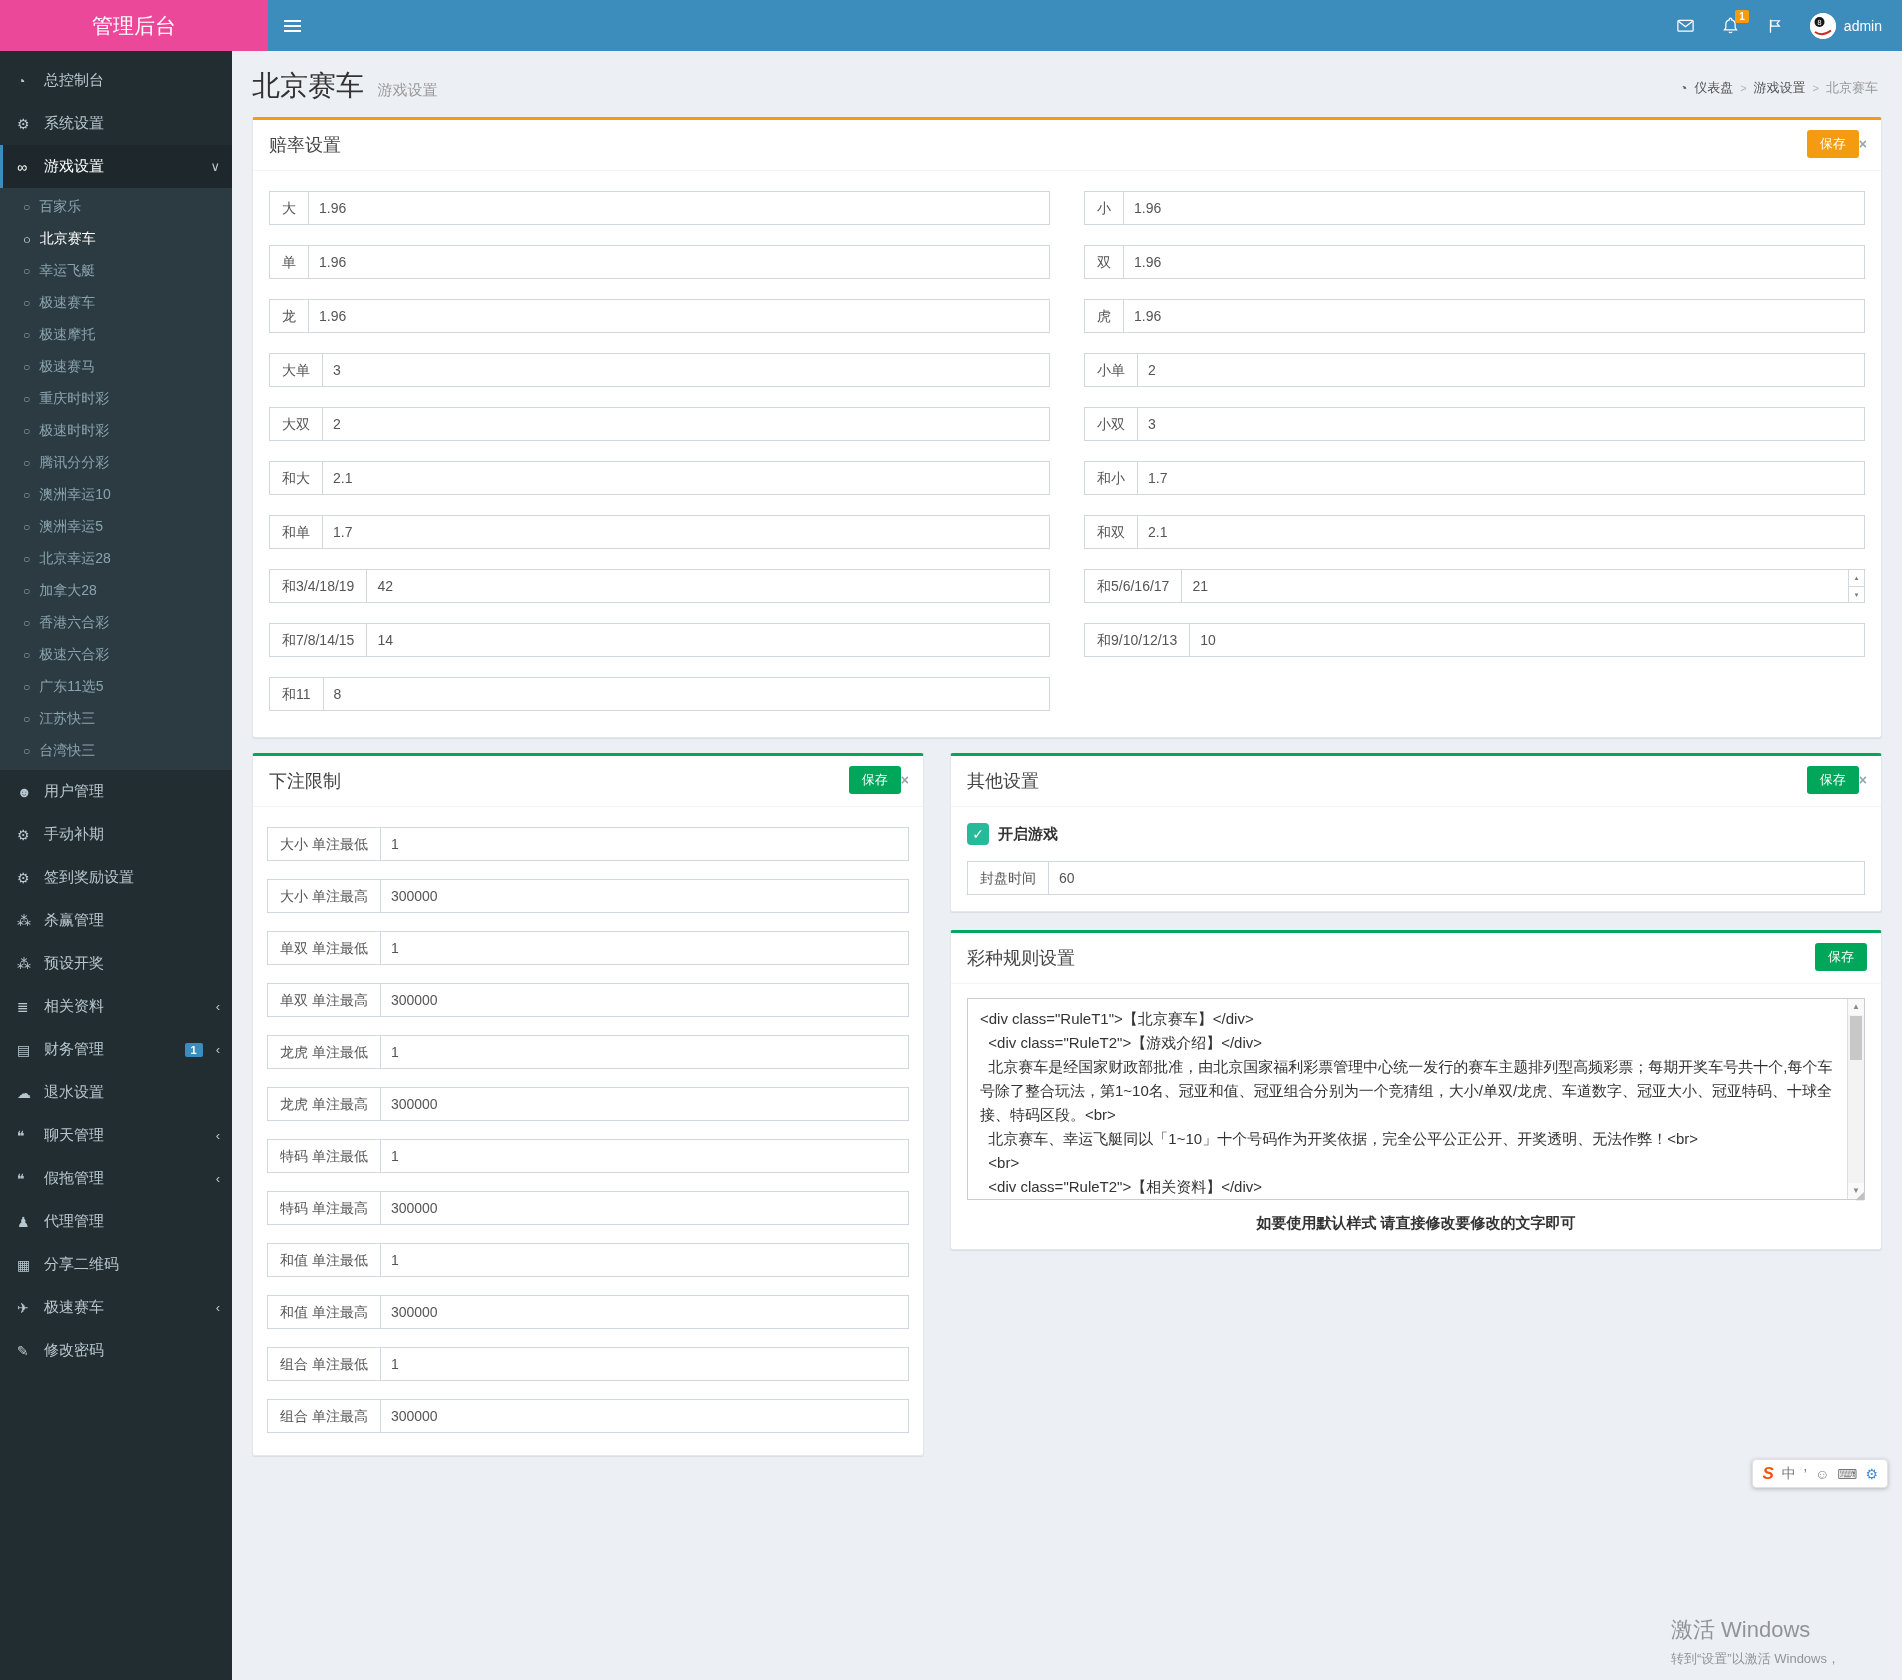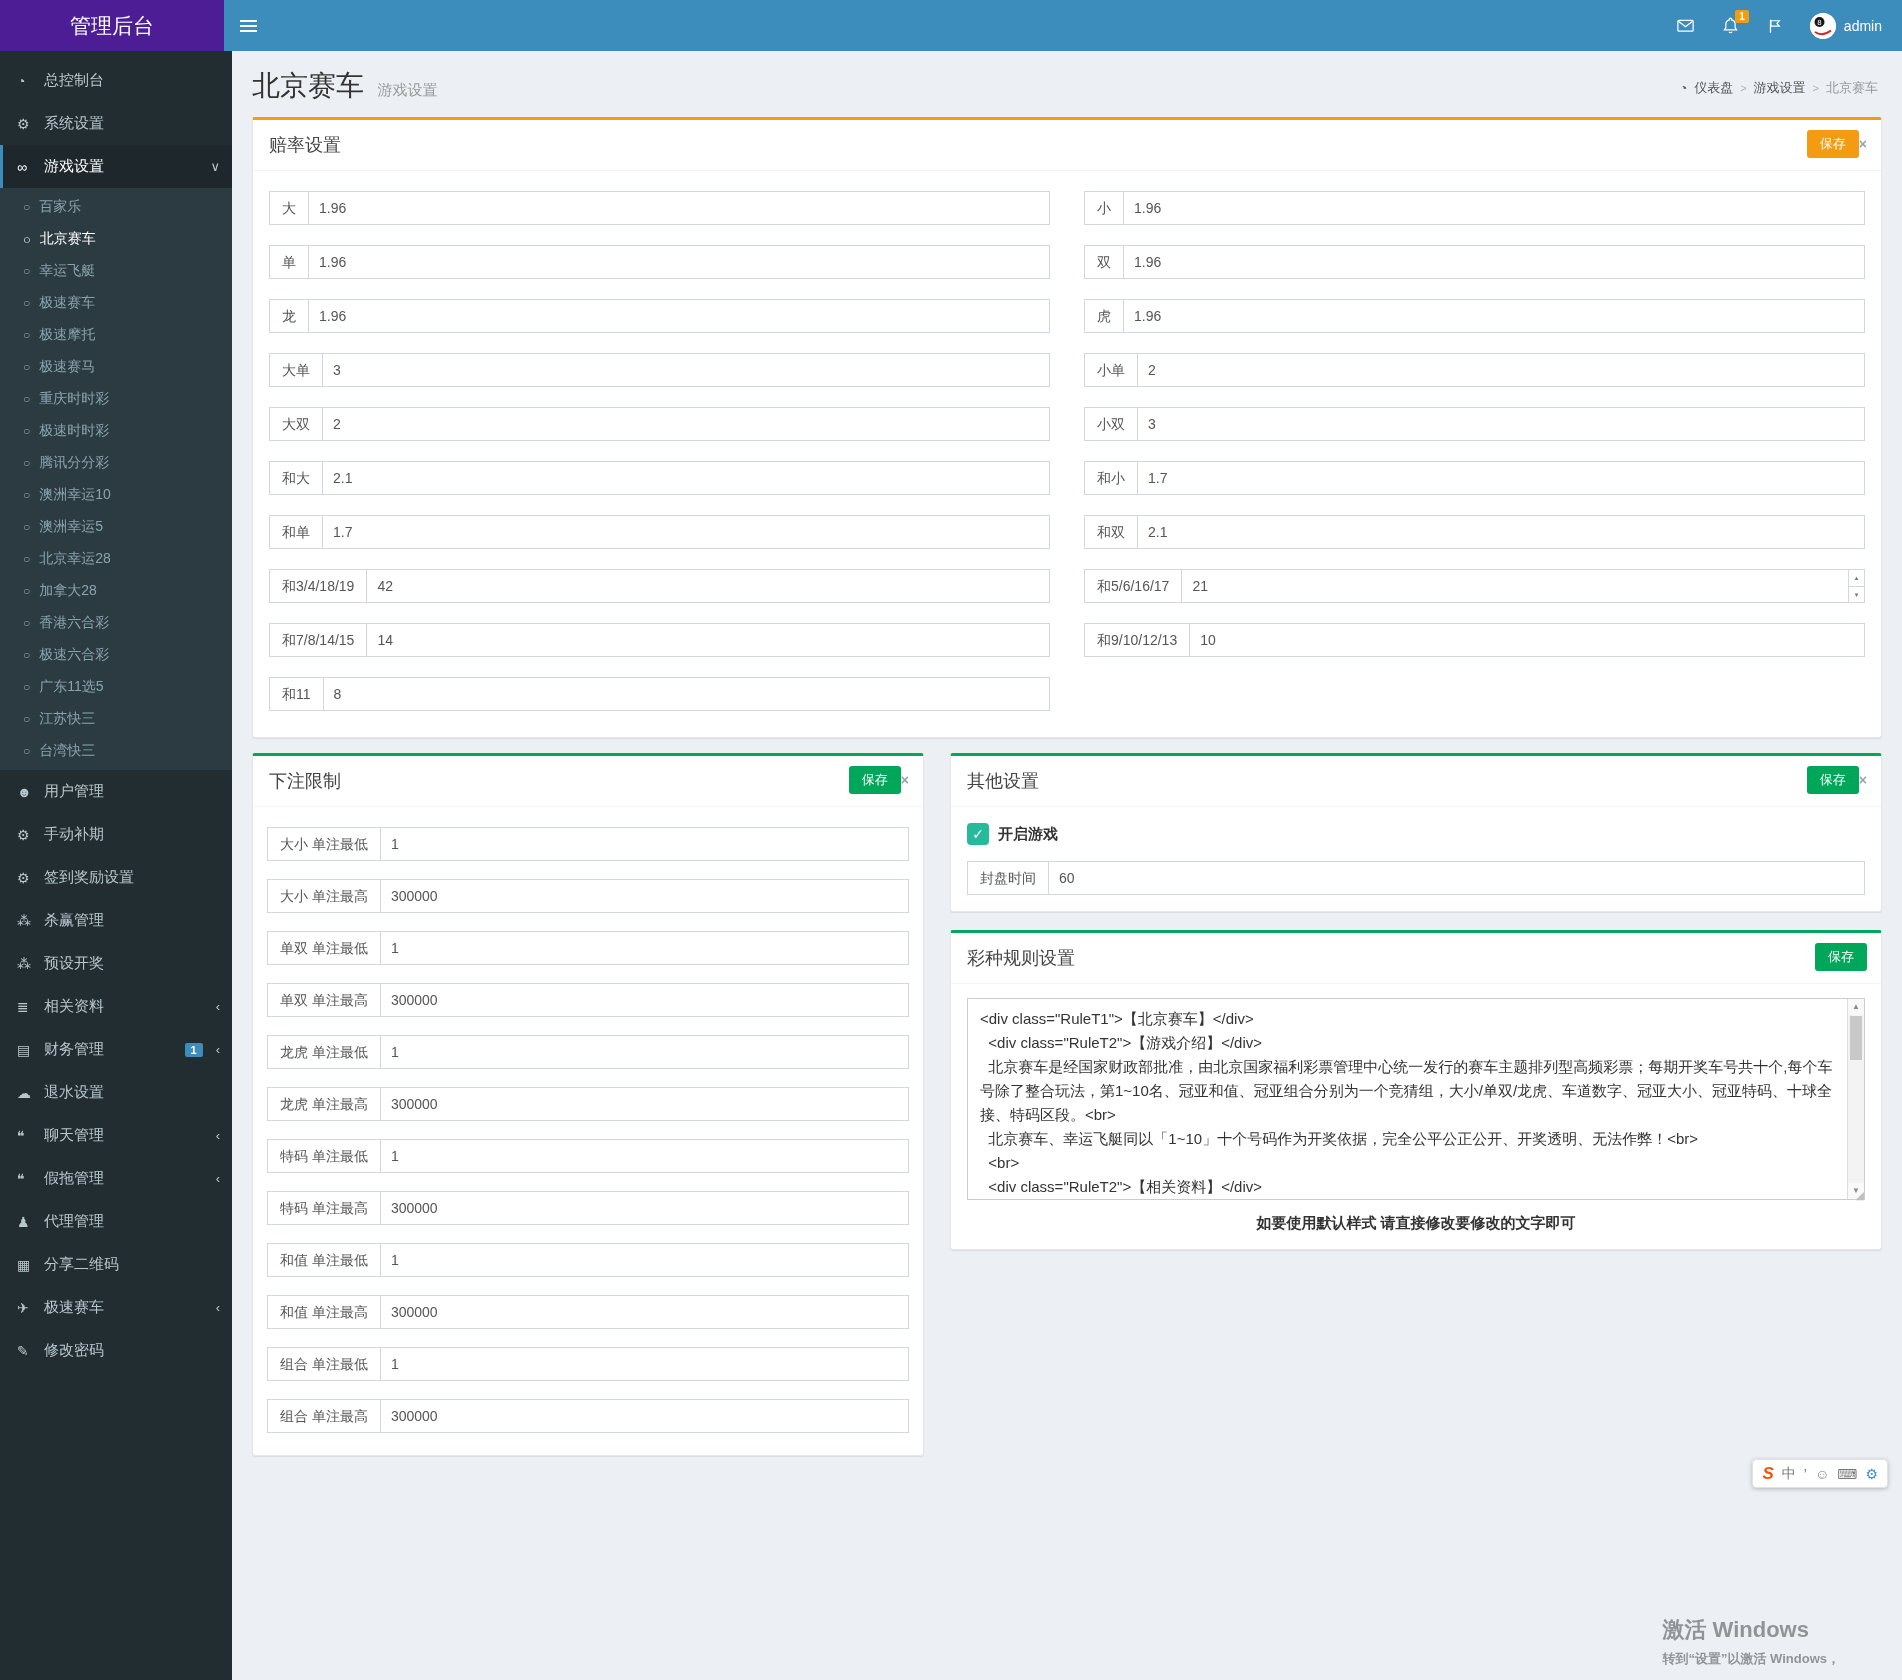--- a/index.html
+++ b/index.html
@@ -3,21 +3,21 @@
 <meta charset="utf-8">
 <style>
   * { margin:0; padding:0; box-sizing:border-box; }
   html,body { width:1902px; height:1680px; }
   body {
     font-family:"Liberation Sans","DejaVu Sans",sans-serif;
     background:#ecf0f5; position:relative; overflow:hidden; color:#333;
   }
   
   .topbar { height:51px; display:flex; position:relative; z-index:5; }
-  .brand { width:224px; background:#4c1d95; color:#fff; font-size:21px;
+  .brand { width:268px; background:#ec4899; color:#fff; font-size:21px;
            text-align:center; line-height:51px; flex:none; font-weight:400; }
   .nav-rest { flex:1; background:#3c8dbc; display:flex; align-items:center; }
   .hamburger { width:48px; height:51px; display:flex; flex-direction:column;
                justify-content:center; align-items:center; gap:3px; cursor:pointer; }
   .hamburger i { display:block; width:17px; height:2px; background:#fff; }
   .nav-right { margin-left:auto; display:flex; align-items:center; gap:26px; padding-right:20px; }
   .nav-ic { position:relative; display:flex; align-items:center; cursor:pointer; }
   .nav-badge { position:absolute; top:-6px; right:-9px; background:#f39c12; color:#fff;
                font-size:10px; font-weight:bold; line-height:13px; padding:0 4px; border-radius:2px; }
   .nav-user { display:flex; align-items:center; gap:8px; color:#fff; font-size:14px; cursor:pointer; }
@@ -95,21 +95,21 @@
   .vs-thumb { position:absolute; top:17px; left:2px; right:2px; height:44px; background:#c8c8c8; }
   .grip { position:absolute; right:0; bottom:-2px; font-size:11px; color:#c0c0c0; line-height:1; }
   .rules-note { margin-top:14px; text-align:center; font-weight:bold; font-size:15px; color:#333; }
   
   .ime { position:absolute; right:14px; bottom:192px; height:29px; background:#fff;
          border:1px solid #e2e2e2; border-radius:4px; box-shadow:0 1px 4px rgba(0,0,0,.25);
          display:flex; align-items:center; gap:8px; padding:0 9px; font-size:14px; color:#777; }
   .ime-logo { font-weight:bold; font-style:italic; font-size:17px; color:#f4530b; }
   .ime-ic { cursor:pointer; }
   .ime-ic.blue { color:#3f8fd8; }
-  .wm { position:absolute; right:62px; bottom:12px; color:rgba(90,90,90,.62);font-weight:bold; }
+  .wm { position:absolute; right:62px; bottom:12px; color:rgba(90,90,90,.62); }
   .wm1 { font-size:22px; }
   .wm2 { font-size:13px; margin-top:5px; }
   svg { display:block; }
 </style>
 </head>
 <body>
 
 <div class="topbar">
   <div class="brand">管理后台</div>
   <div class="nav-rest">

